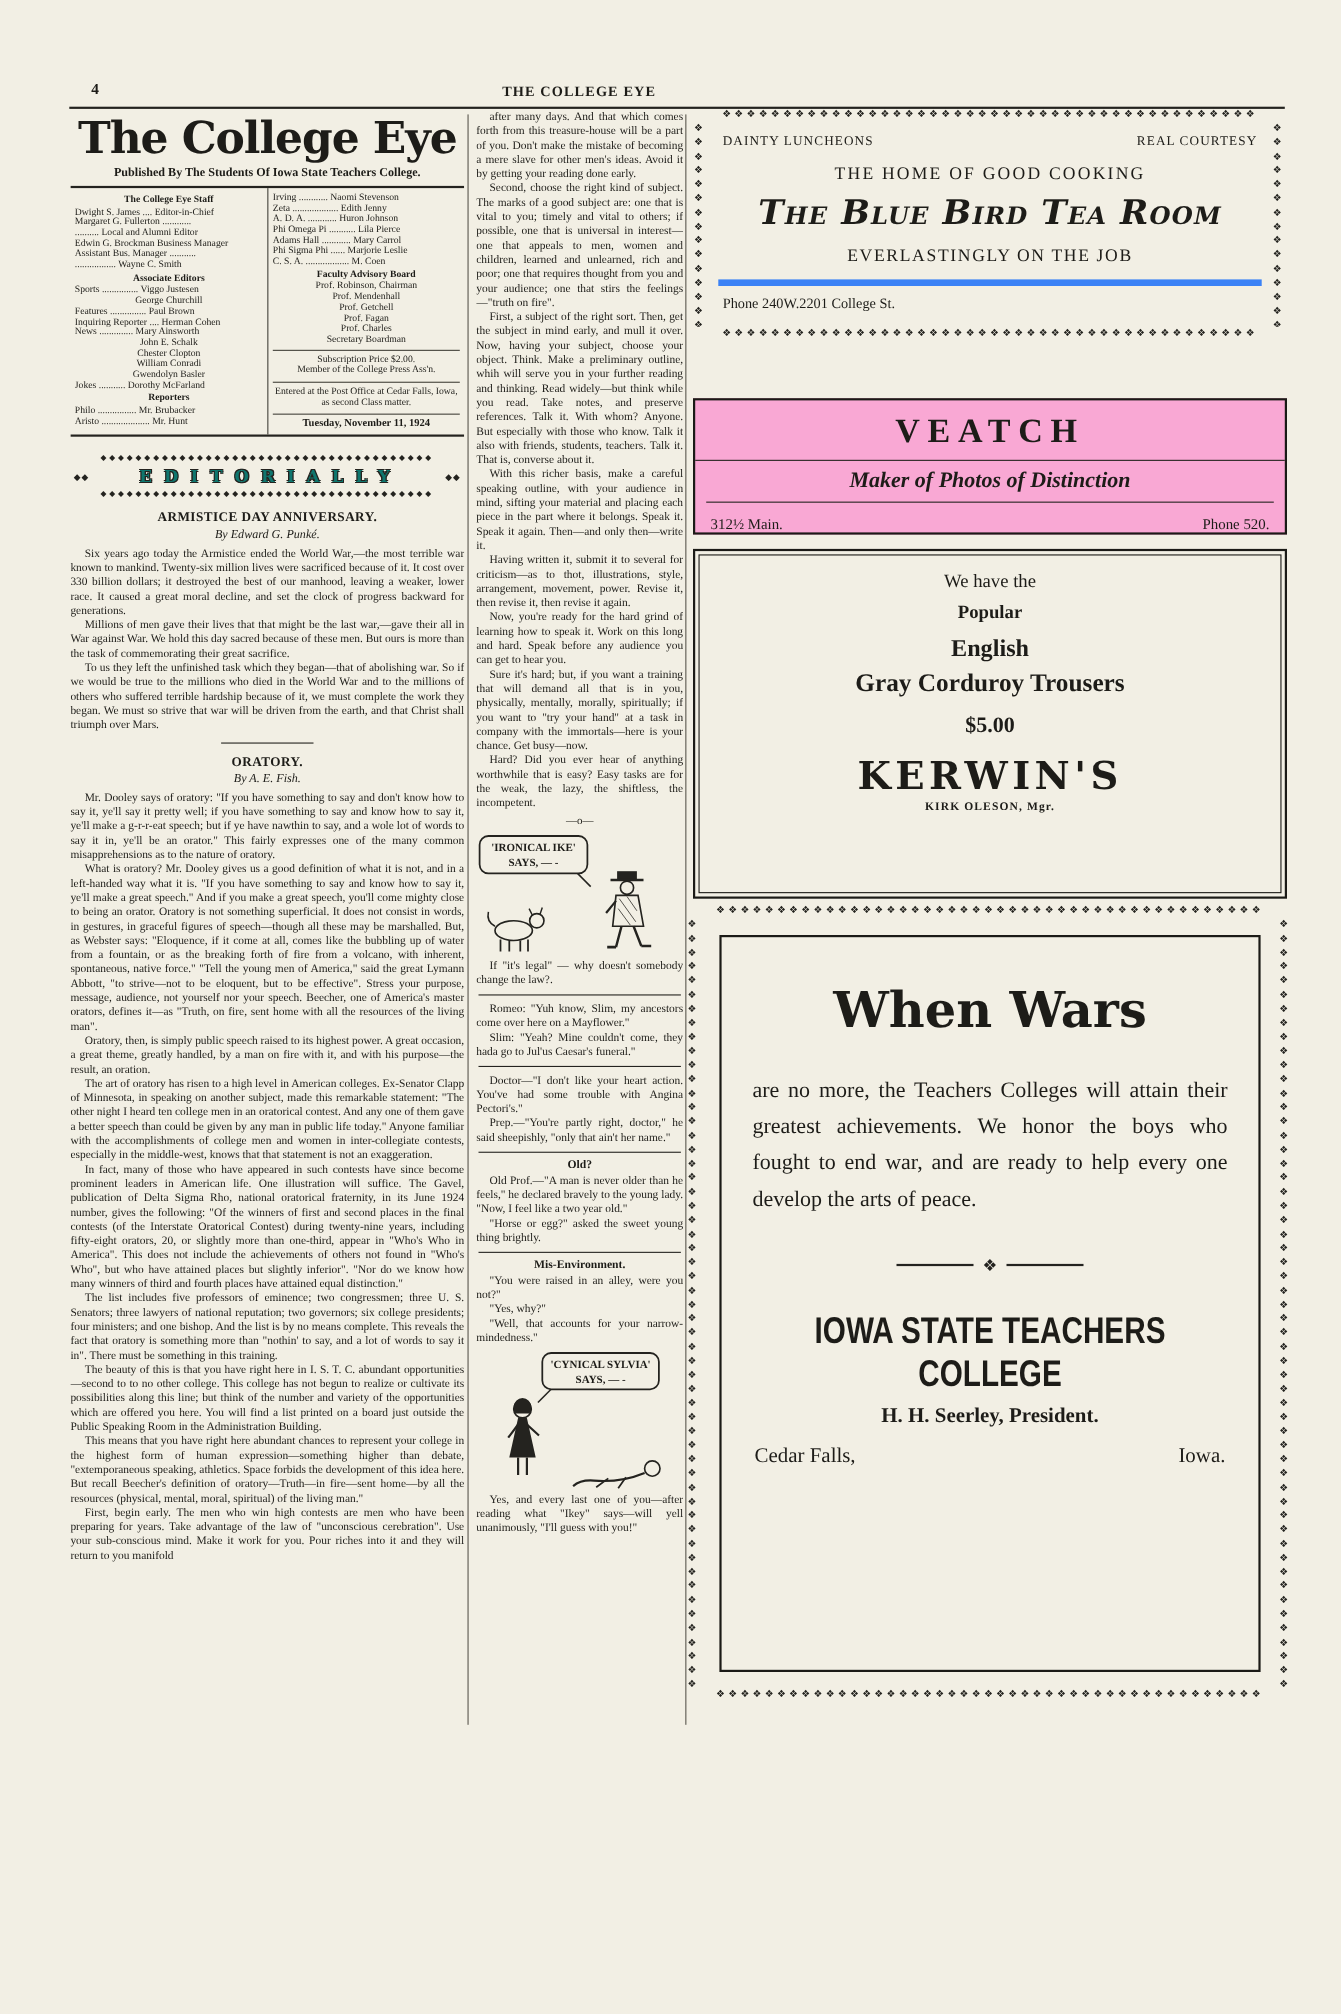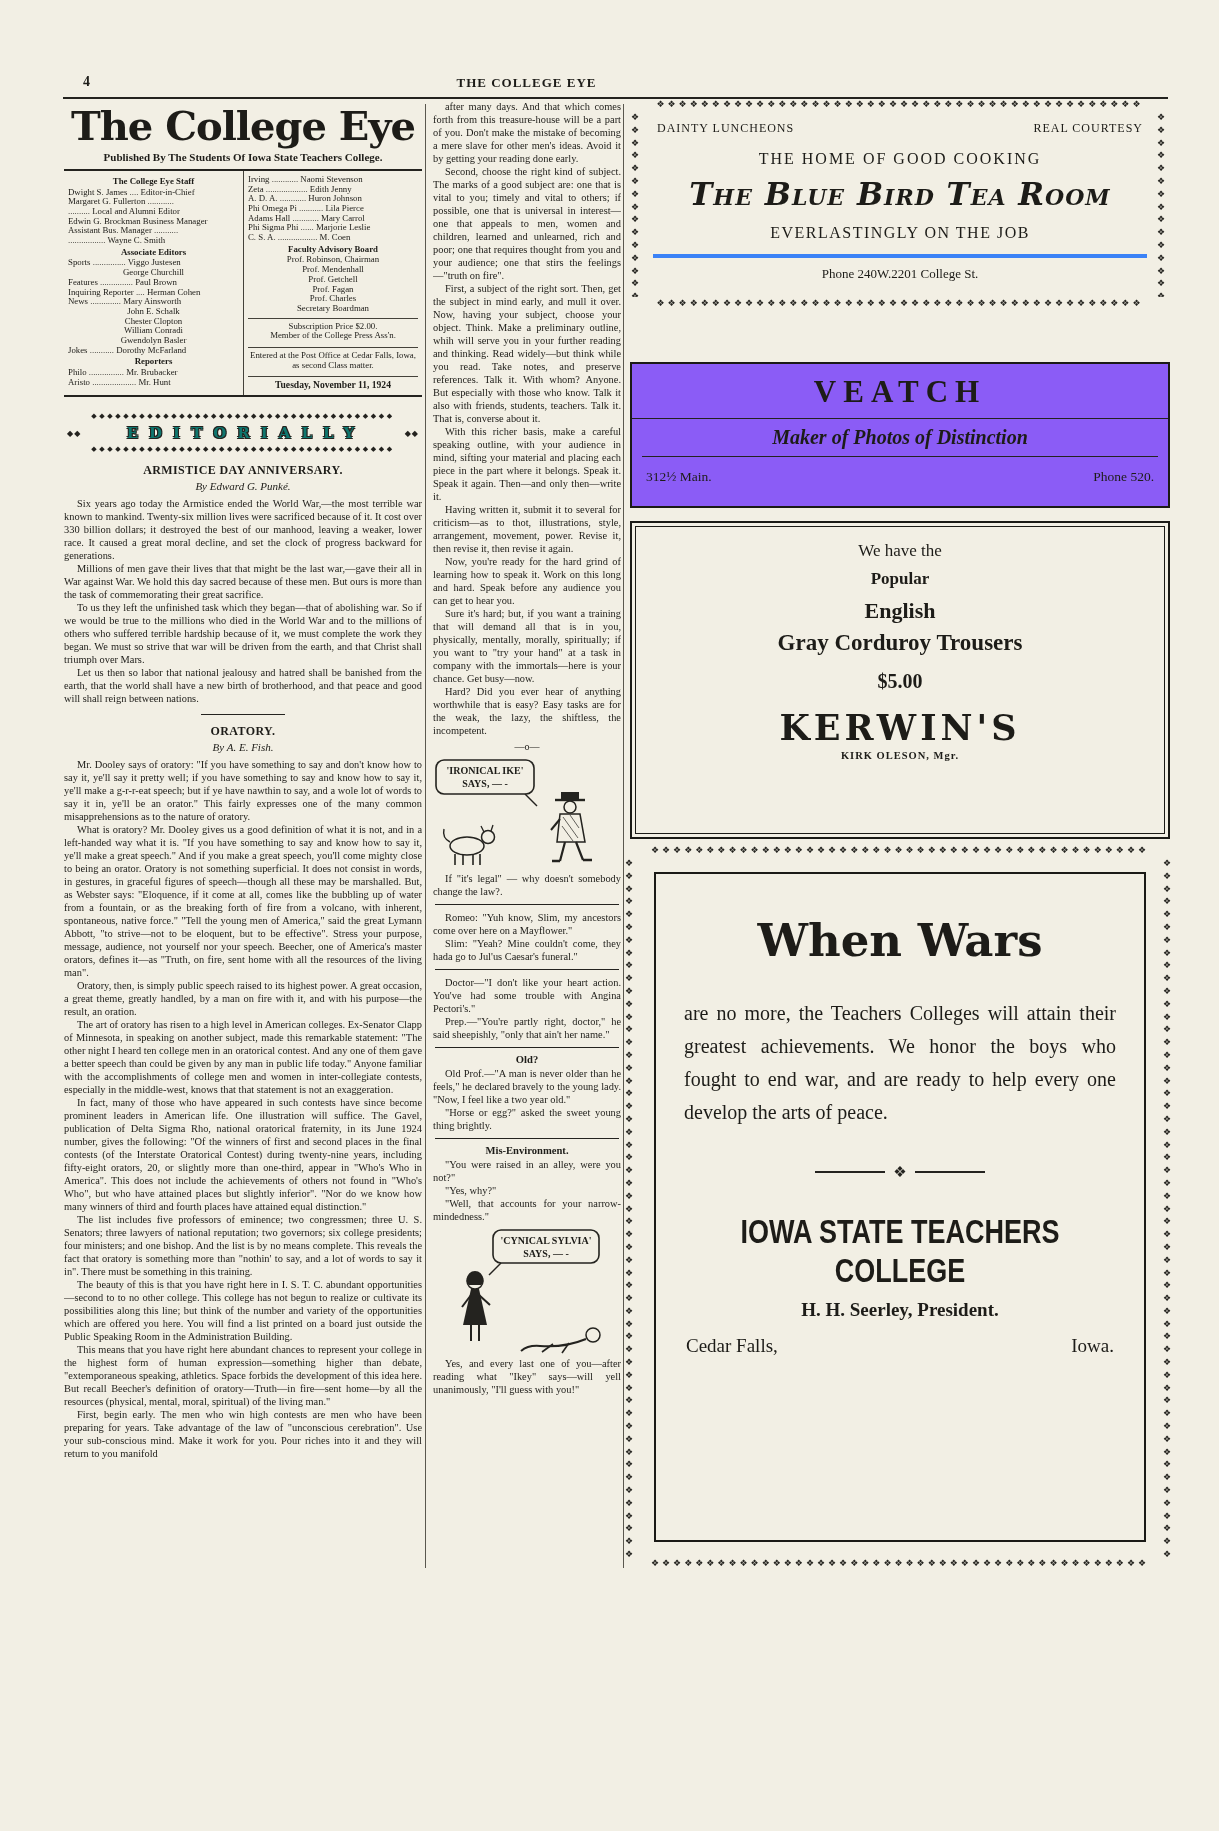--- a/index.html
+++ b/index.html
@@ -76,23 +76,23 @@
              line-height:12.8px; font-family:"DejaVu Sans", sans-serif; font-size:9px; color:#24231f; }
   .orn-col.left { left:1px; } .orn-col.right { right:1px; }
 
   .ad-bluebird { height:212px; margin-bottom:52px; }
   .bb-content { position:absolute; top:13px; bottom:13px; left:15px; right:15px; padding:10px 8px 6px; }
   .bb-row1 { display:flex; justify-content:space-between; font-size:12px; letter-spacing:1px; padding:0 4px;text-align:center; }
   .bb-line2 { text-align:center; font-size:16px; letter-spacing:2px; margin-top:14px; }
   .bb-title { text-align:center; font-family:"DejaVu Serif", serif; font-style:italic; font-weight:bold;
               font-variant:small-caps; font-size:31px; letter-spacing:1px; margin-top:8px; }
   .bb-line4 { text-align:center; font-size:16px; letter-spacing:1.5px; margin-top:12px; }
-  .bb-bottom { display:flex; justify-content:center; font-size:13px; border-top:4px solid #3b82f6; margin-top:12px; padding:8px 4px 0; }
-
-  .ad-veatch { height:146px; margin-bottom:13px; border:2px solid #1b1a16; background:#8b5cf6; }
+  .bb-bottom { display:flex; justify-content:flex-start; font-size:13px; border-top:6px solid #3b82f6; margin-top:12px; padding:8px 4px 0; }
+
+  .ad-veatch { height:124px; margin-bottom:13px; border:2px solid #1b1a16; background:#f9a8d4; }
   .veatch-title { text-align:center; font-weight:bold; font-size:31px; letter-spacing:7px; padding:10px 0 8px; border-bottom:1.5px solid #24231f; }
   .veatch-tagline { text-align:center; font-weight:bold; font-style:italic; font-size:20px; padding:7px 0; border-bottom:1.5px solid #24231f; margin:0 10px; }
   .veatch-bottom { display:flex; justify-content:space-between; font-size:13.5px; padding:12px 14px 0; }
 
   .ad-kerwins { height:318px; margin-bottom:5px; border:2px solid #1b1a16; padding:3px; }
   .kerwins-inner { border:1px solid #1b1a16; height:100%; text-align:center; }
   .k-college { font-family:"Liberation Sans", sans-serif; font-weight:bold; font-size:25px; letter-spacing:4px; margin-top:20px; }
   .k-wehave { font-size:17px; margin-top:14px; }
   .k-popular { font-weight:bold; font-size:17px; margin-top:8px; }
   .k-english { font-weight:bold; font-size:22px; margin-top:9px; }
@@ -189,21 +189,20 @@
       </div>
       <div class="orn-row-sm">◆◆◆◆◆◆◆◆◆◆◆◆◆◆◆◆◆◆◆◆◆◆◆◆◆◆◆◆◆◆◆◆◆◆◆◆◆◆</div>
     </div>
 
     <div class="bodytext">
       <div class="art-title">ARMISTICE DAY ANNIVERSARY.</div>
       <div class="art-byline">By Edward G. Punké.</div>
       <p>Six years ago today the Armistice ended the World War,—the most terrible war known to mankind. Twenty-six million lives were sacrificed because of it. It cost over 330 billion dollars; it destroyed the best of our manhood, leaving a weaker, lower race. It caused a great moral decline, and set the clock of progress backward for generations.</p>
       <p>Millions of men gave their lives that that might be the last war,—gave their all in War against War. We hold this day sacred because of these men. But ours is more than the task of commemorating their great sacrifice.</p>
       <p>To us they left the unfinished task which they began—that of abolishing war. So if we would be true to the millions who died in the World War and to the millions of others who suffered terrible hardship because of it, we must complete the work they began. We must so strive that war will be driven from the earth, and that Christ shall triumph over Mars.</p>
-      <p>Let us then so labor that national jealousy and hatred shall be banished from the earth, that the world shall have a new birth of brotherhood, and that peace and good will shall reign between nations.</p>
     </div>
 
     <div class="short-rule"></div>
 
     <div class="bodytext">
       <div class="art-title">ORATORY.</div>
       <div class="art-byline">By A. E. Fish.</div>
       <p>Mr. Dooley says of oratory: "If you have something to say and don't know how to say it, ye'll say it pretty well; if you have something to say and know how to say it, ye'll make a g-r-r-eat speech; but if ye have nawthin to say, and a wole lot of words to say it in, ye'll be an orator." This fairly expresses one of the many common misapprehensions as to the nature of oratory.</p>
       <p>What is oratory? Mr. Dooley gives us a good definition of what it is not, and in a left-handed way what it is. "If you have something to say and know how to say it, ye'll make a great speech." And if you make a great speech, you'll come mighty close to being an orator. Oratory is not something superficial. It does not consist in words, in gestures, in graceful figures of speech—though all these may be marshalled. But, as Webster says: "Eloquence, if it come at all, comes like the bubbling up of water from a fountain, or as the breaking forth of fire from a volcano, with inherent, spontaneous, native force." "Tell the young men of America," said the great Lymann Abbott, "to strive—not to be eloquent, but to be effective". Stress your purpose, message, audience, not yourself nor your speech. Beecher, one of America's master orators, defines it—as "Truth, on fire, sent home with all the resources of the living man".</p>
       <p>Oratory, then, is simply public speech raised to its highest power. A great occasion, a great theme, greatly handled, by a man on fire with it, and with his purpose—the result, an oration.</p>

